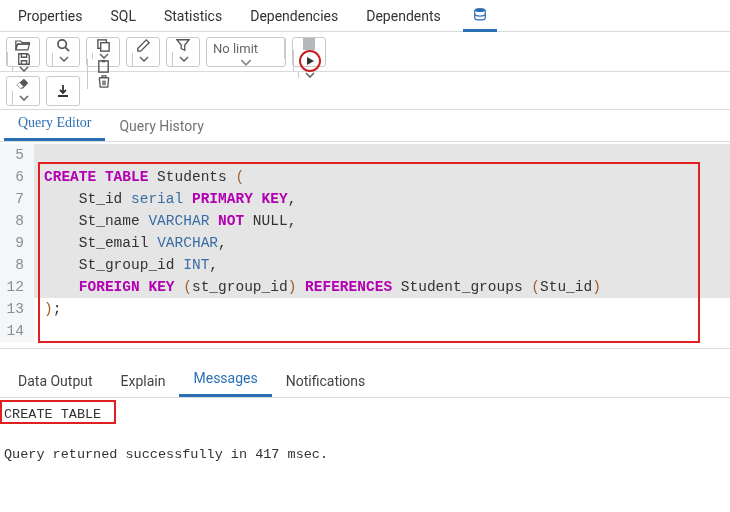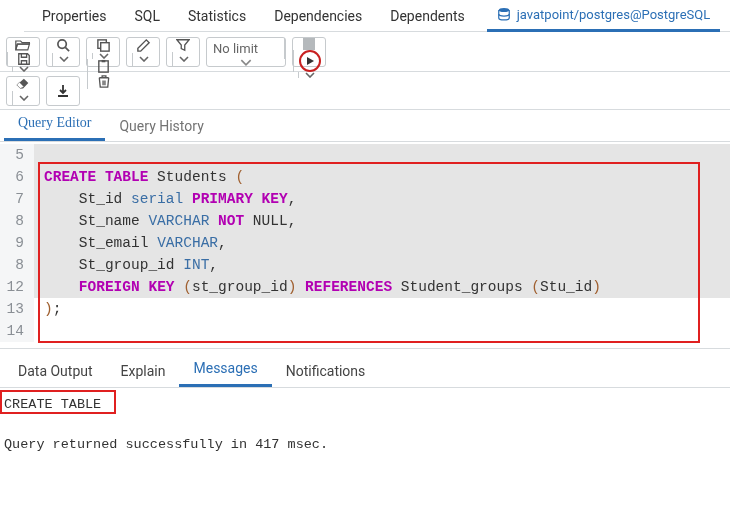--- a/index.html
+++ b/index.html
@@ -13,21 +13,20 @@
     overflow: hidden;
   }
   
   .top-tabs {
     display: flex;
     align-items: center;
     border-bottom: 1px solid #d7dbde;
     height: 32px;
     padding-left: 4px;
     gap: 0;
-    margin-left: 24px;
   }
   .top-tab {
     padding: 7px 14px;
     color: #333;
     font-size: 14px;
     cursor: pointer;
   }
   .conn-tab {
     display: flex;
     align-items: center;
@@ -153,21 +152,21 @@
     top: 20px;
     height: 181px;
     pointer-events: none;
   }
   
   .out-tabs {
     display: flex;
     border-top: 1px solid #d7dbde;
     border-bottom: 1px solid #d7dbde;
     padding-left: 4px;
-    height: 40px;
+    height: 50px;
     align-items: flex-end;
   }
   .out-tab {
     padding: 8px 14px;
     color: #444;
     cursor: pointer;
     font-size: 14px;
   }
   .out-tab.active {
     color: #2b6fb5;
@@ -203,21 +202,20 @@
   <div class="top-tab">Dependencies</div>
   <div class="top-tab">Dependents</div>
   <div class="conn-tab">
     <span>
       <svg width="14" height="14" viewBox="0 0 16 16">
           <ellipse cx="8" cy="3.5" rx="6" ry="2.3" fill="#2b6fb5"></ellipse>
           <path d="M2 3.5v9c0 1.3 2.7 2.3 6 2.3s6-1 6-2.3v-9" fill="none" stroke="#2b6fb5" stroke-width="1.4"></path>
           <path d="M2 8c0 1.3 2.7 2.3 6 2.3s6-1 6-2.3" fill="none" stroke="#2b6fb5" stroke-width="1.4"></path>
         </svg>
     </span>
-    <span>javatpoint/postgres@PostgreSQL</span>
   </div>
 </div>
 
 <div class="toolbar">
   <div class="tool-group">
     <div class="tool-btn">
       <span>
         <svg width="16" height="14" viewBox="0 0 20 16">
             <path d="M1 3h6l2 2h9v2H3l-2 7V3z" fill="none" stroke="#555" stroke-width="1.5"></path>
             <path d="M3 7h15l-2 7H1l2-7z" fill="none" stroke="#555" stroke-width="1.5"></path>

